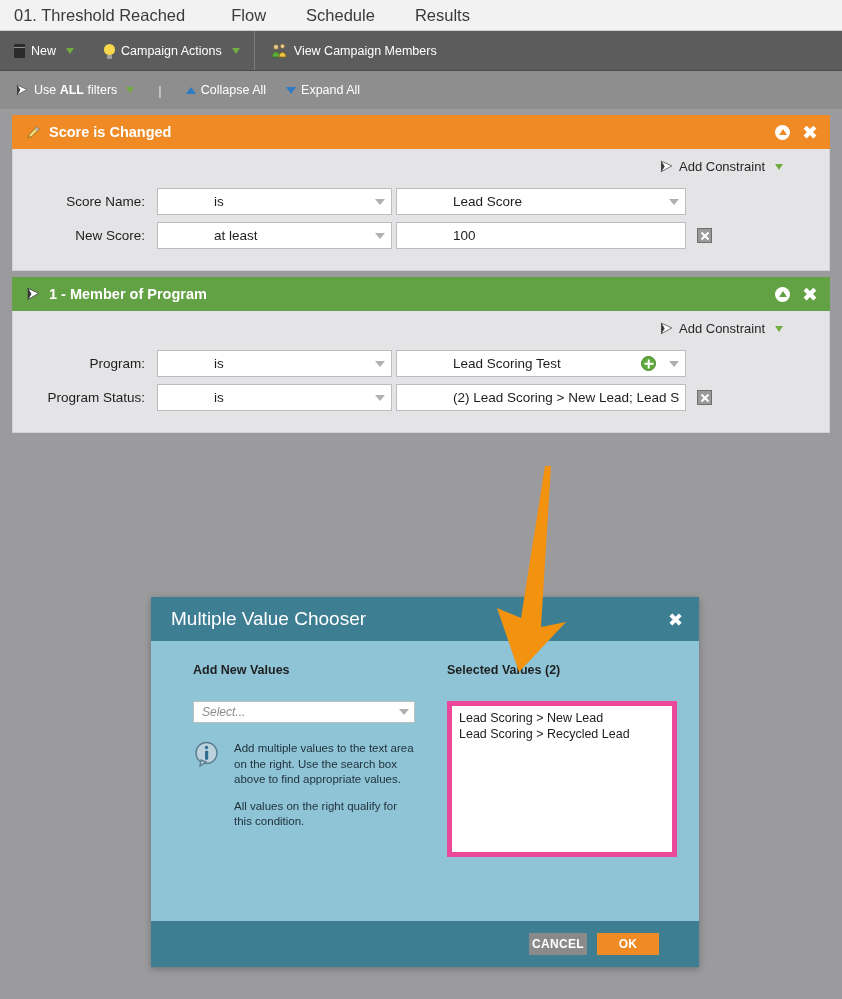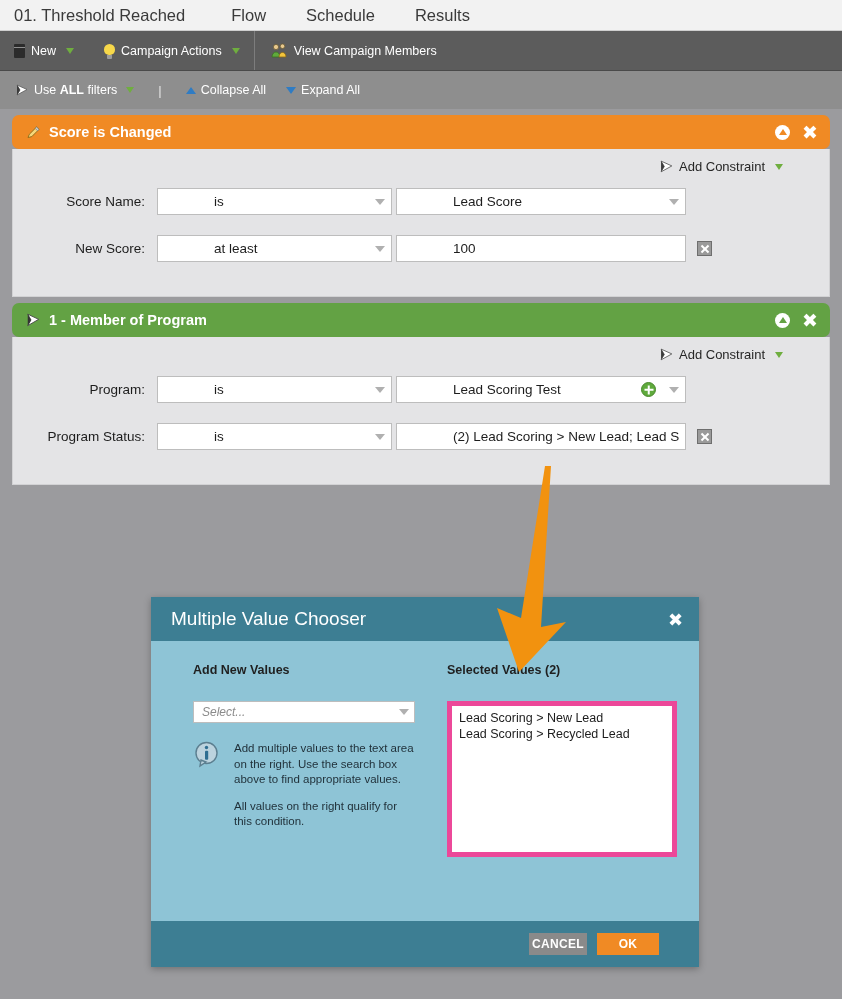--- a/index.html
+++ b/index.html
@@ -118,21 +118,20 @@
   
   .panel { margin: 6px 12px 0 12px; }
   .panel-head {
     height: 34px;
     display: flex;
     align-items: center;
     padding: 0 12px 0 14px;
     color: #ffffff;
     font-size: 14.5px;
     font-weight: bold;
-    border-radius: 7px;
   }
   .panel-head.orange { background: #f08a24; }
   .panel-head.green  { background: #63a244; }
   .panel-title { flex: 1; display: flex; align-items: center; gap: 8px; }
   .head-actions { display: flex; align-items: center; gap: 12px; }
   .circ-up {
     width: 15px; height: 15px; border-radius: 50%; background: #ffffff;
     position: relative; cursor: pointer; flex: none;
   }
   .circ-up:after {
@@ -165,21 +164,21 @@
     margin-bottom: 14px;
   }
   .add-constraint {
     display: flex; align-items: center; gap: 6px;
     font-size: 13px; color: #262626; cursor: pointer;
   }
 
   .frow {
     display: flex;
     align-items: center;
-    margin-bottom: 20px;
+    margin-bottom: 7px;
     gap: 4px;
   }
   .flabel {
     width: 140px;
     text-align: right;
     font-size: 13.5px;
     color: #1d1d1d;
     padding-right: 8px;
     flex: none;
   }

